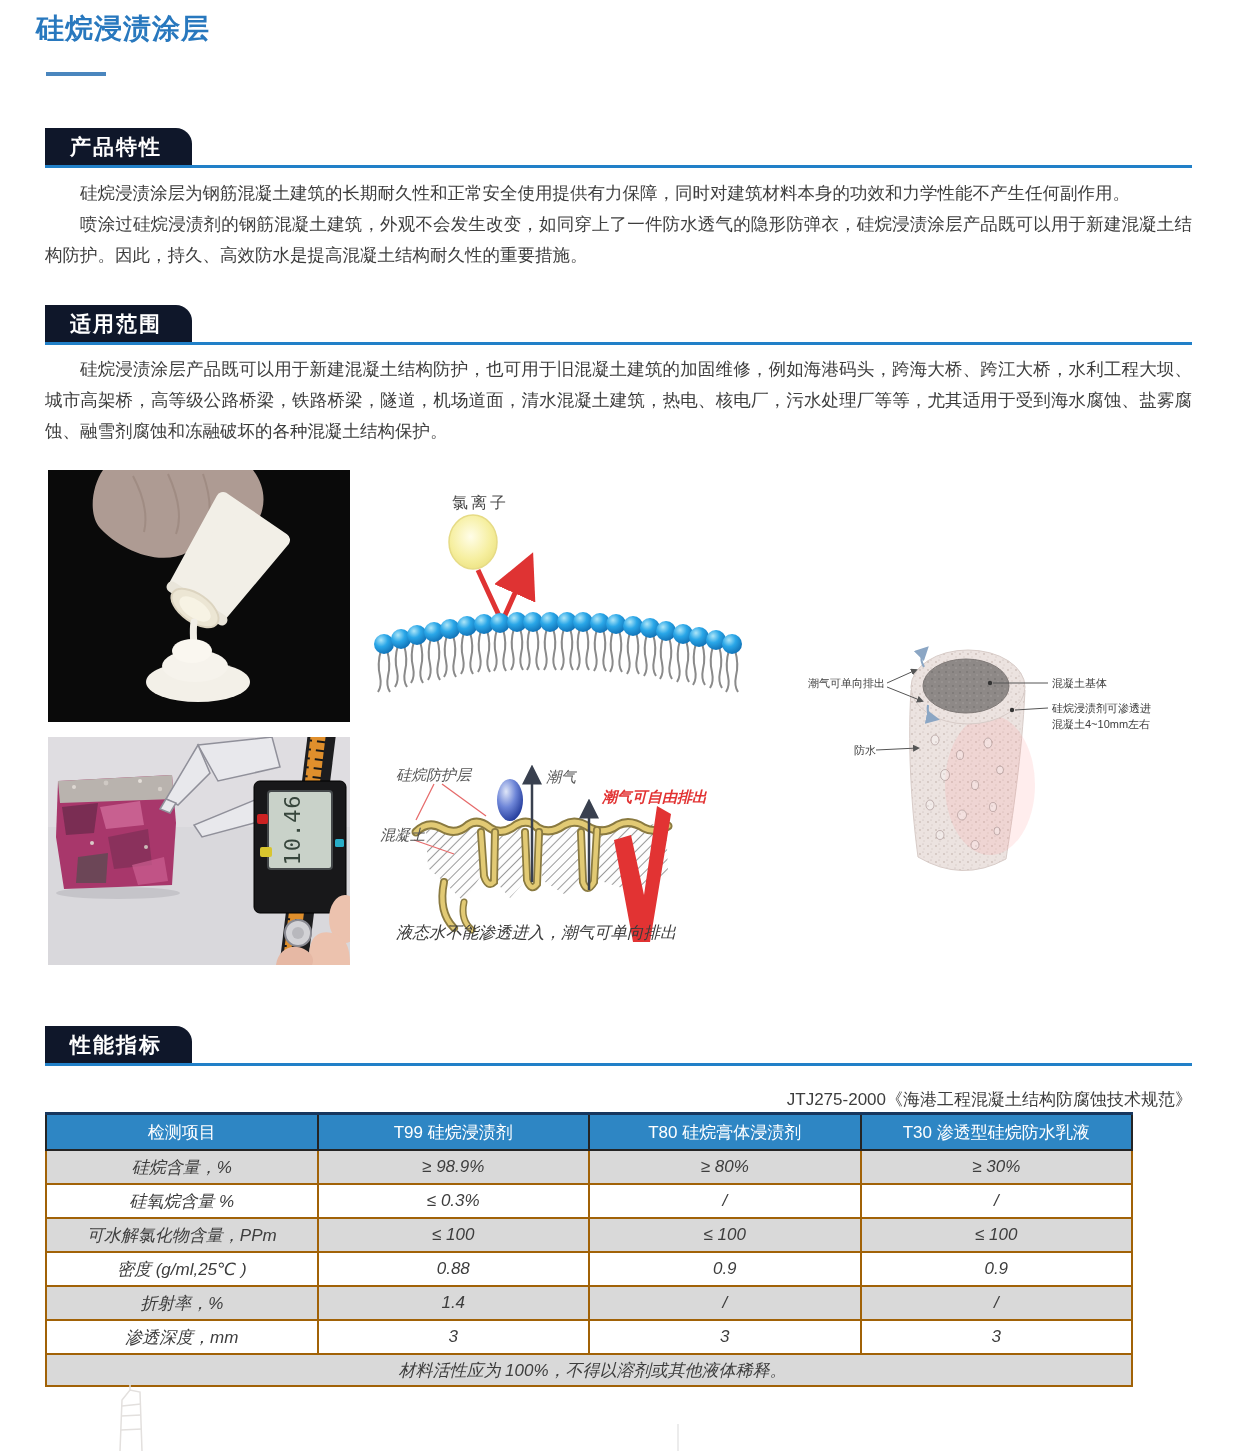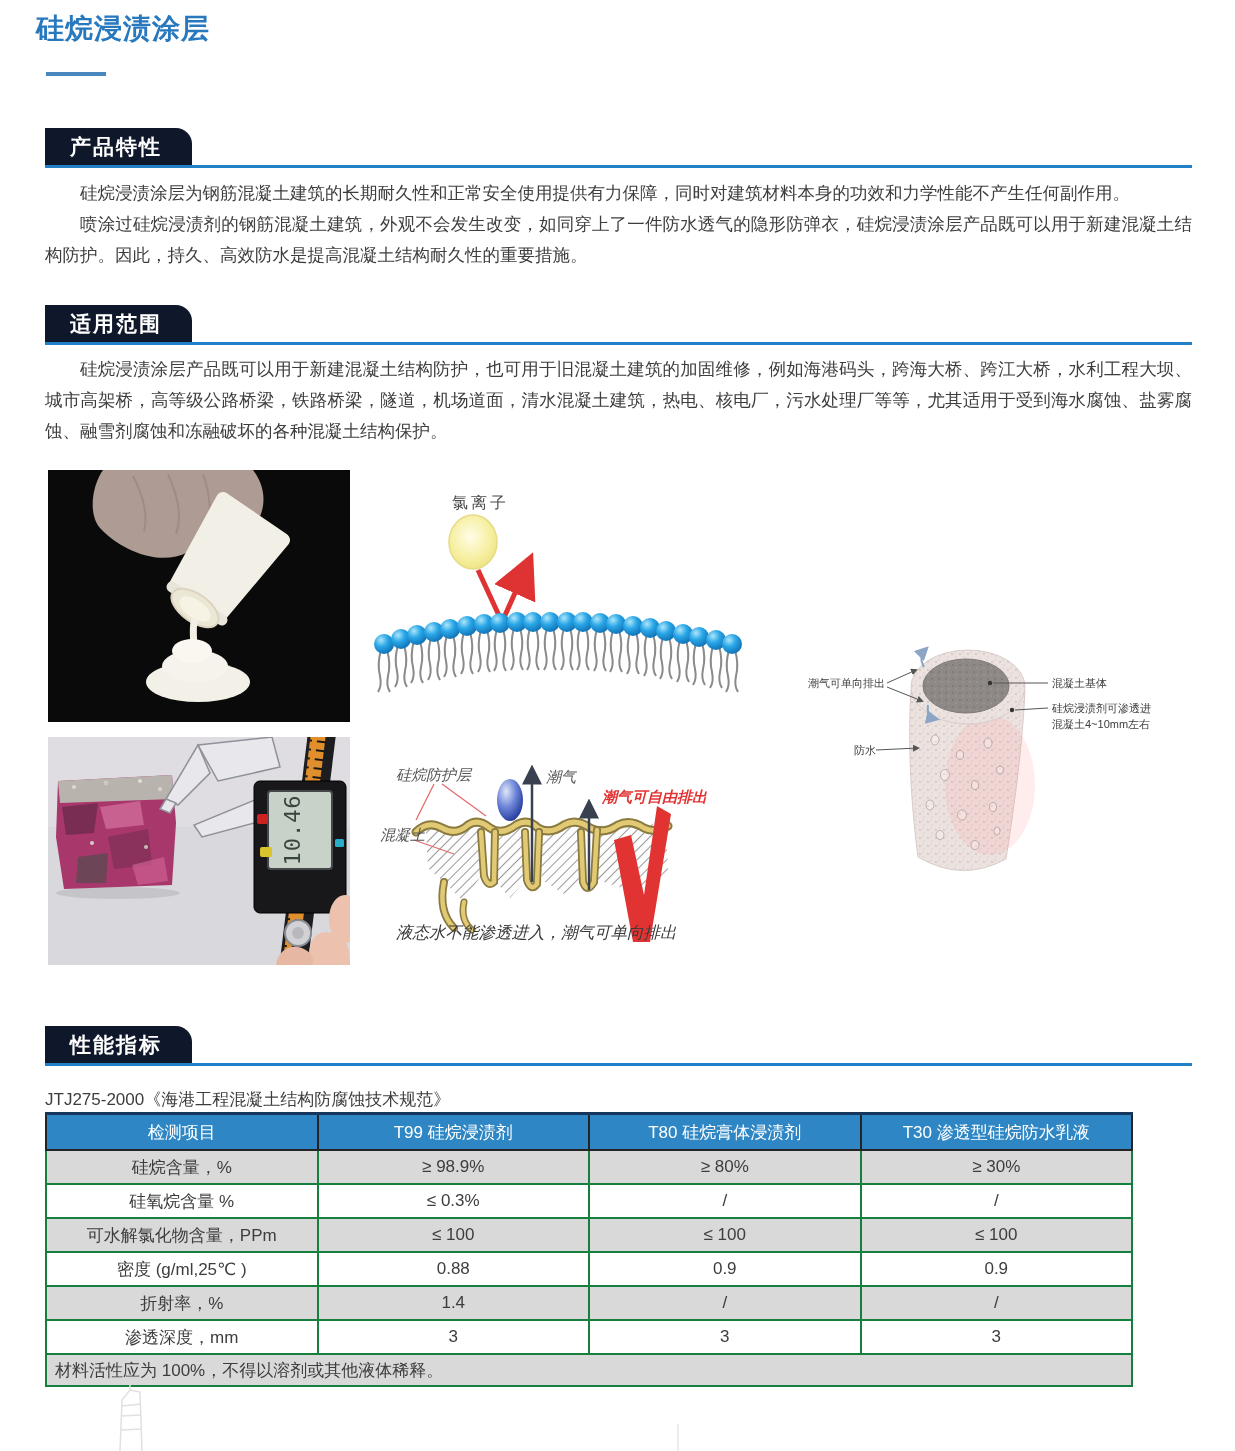--- a/index.html
+++ b/index.html
@@ -11,29 +11,29 @@
   .badge{position:absolute;left:45px;height:37px;line-height:37px;background:#0f172a;color:#fff;
          font-size:21px;font-weight:bold;padding:0 30px 0 25px;border-radius:0 16px 0 0;letter-spacing:2px;}
   .sec-rule{position:absolute;left:45px;width:1147px;height:3px;background:#2180C8;}
   .badge1{top:128px}.rule1{top:165px}
   .badge2{top:305px}.rule2{top:342px}
   .badge3{top:1026px}.rule3{top:1063px}
   .body-text{position:absolute;left:45px;width:1147px;font-size:17.5px;line-height:31px;
              color:#3d3d3d;text-align:justify;}
   .body-text p{margin:0;text-indent:2em;}
   .text1{top:178px}.text2{top:354px}
-  .standard-line{position:absolute;left:45px;top:1088px;width:1147px;text-align:left;
+  .standard-line{position:absolute;left:45px;top:1088px;width:1147px;text-align:right;
                  font-size:17px;color:#3d3d3d;}
   .spec-table{position:absolute;left:45px;top:1112px;width:1088px;border-collapse:collapse;
               table-layout:fixed;font-size:17px;color:#3d3d3d;border:2px solid #1c1c1c;}
   .spec-table th{background:#2E86C4;color:#fff;font-weight:normal;height:32px;
                  border:2px solid #242424;border-top:3px solid #17365D;}
-  .spec-table td{height:30px;text-align:center;border:2px solid #15803d;background:#fff;}
+  .spec-table td{height:30px;text-align:center;border:2px solid #a16207;background:#fff;font-style:italic;}
   .spec-table tr.alt td{background:#D9D9D9;}
-  .spec-table tr.foot td{text-align:left;padding-left:8px;background:#D9D9D9;height:28px;}
+  .spec-table tr.foot td{text-align:center;padding-left:8px;background:#D9D9D9;height:28px;}
   .fig{position:absolute;}
   .fig svg{display:block;}
   .fig-pour{left:48px;top:470px;}
   .fig-chloride{left:372px;top:476px;}
   .fig-cylinder{left:790px;top:635px;}
   .fig-caliper{left:48px;top:737px;}
   .fig-pore{left:368px;top:742px;font-style:italic;}
   .watermark{position:absolute;left:100px;top:1382px;}
   .wline{position:absolute;left:677px;top:1424px;width:2px;height:27px;background:#ececec;}
 </style>

